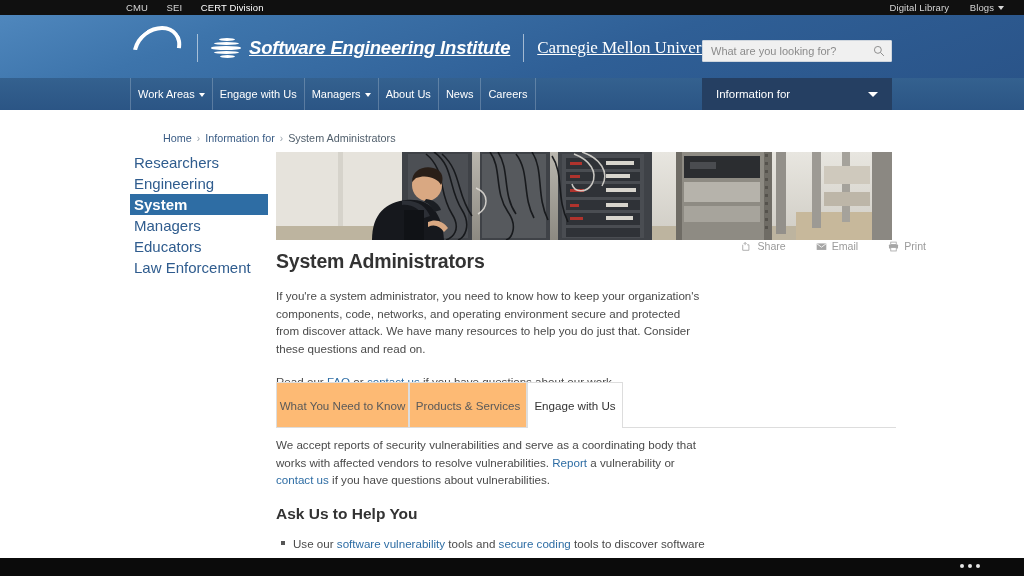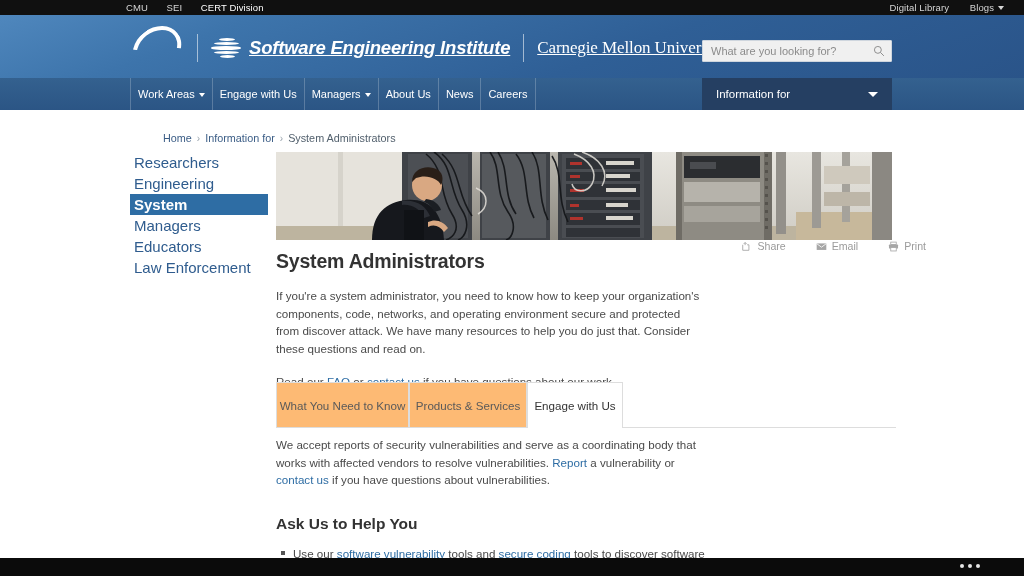--- a/index.html
+++ b/index.html
@@ -431,21 +431,21 @@
 
 <div id="tabs">
   <a href="#" class="tab" style="left:0px; width:133px;">What You Need to Know</a>
   <a href="#" class="tab" style="left:133px; width:118px;">Products &amp; Services</a>
   <a href="#" class="tab active" style="left:251px; width:96px;">Engage with Us</a>
 </div>
 
 <div id="lower">
   <p class="body-copy"><span>We accept reports of security vulnerabilities and serve as a coordinating body that works with affected vendors to resolve vulnerabilities. </span><a href="#" class="inline">Report</a><span> a vulnerability or </span><a href="#" class="inline">contact us</a><span> if you have questions about vulnerabilities.</span></p>
 
-  <h2 class="sec-title" style="margin-top:26px;">Ask Us to Help You</h2>
+  <h2 class="sec-title" style="margin-top:16px;">Ask Us to Help You</h2>
   <ul class="bullets">
     <li><span>Use our </span><a href="#" class="inline">software vulnerability</a><span> tools and </span><a href="#" class="inline">secure coding</a><span> tools to discover software</span></li>
   </ul>
 </div>
 
 <div id="bottom-bar">
   <div id="overflow-dots">
     <span></span>
       <span></span>
       <span></span>

